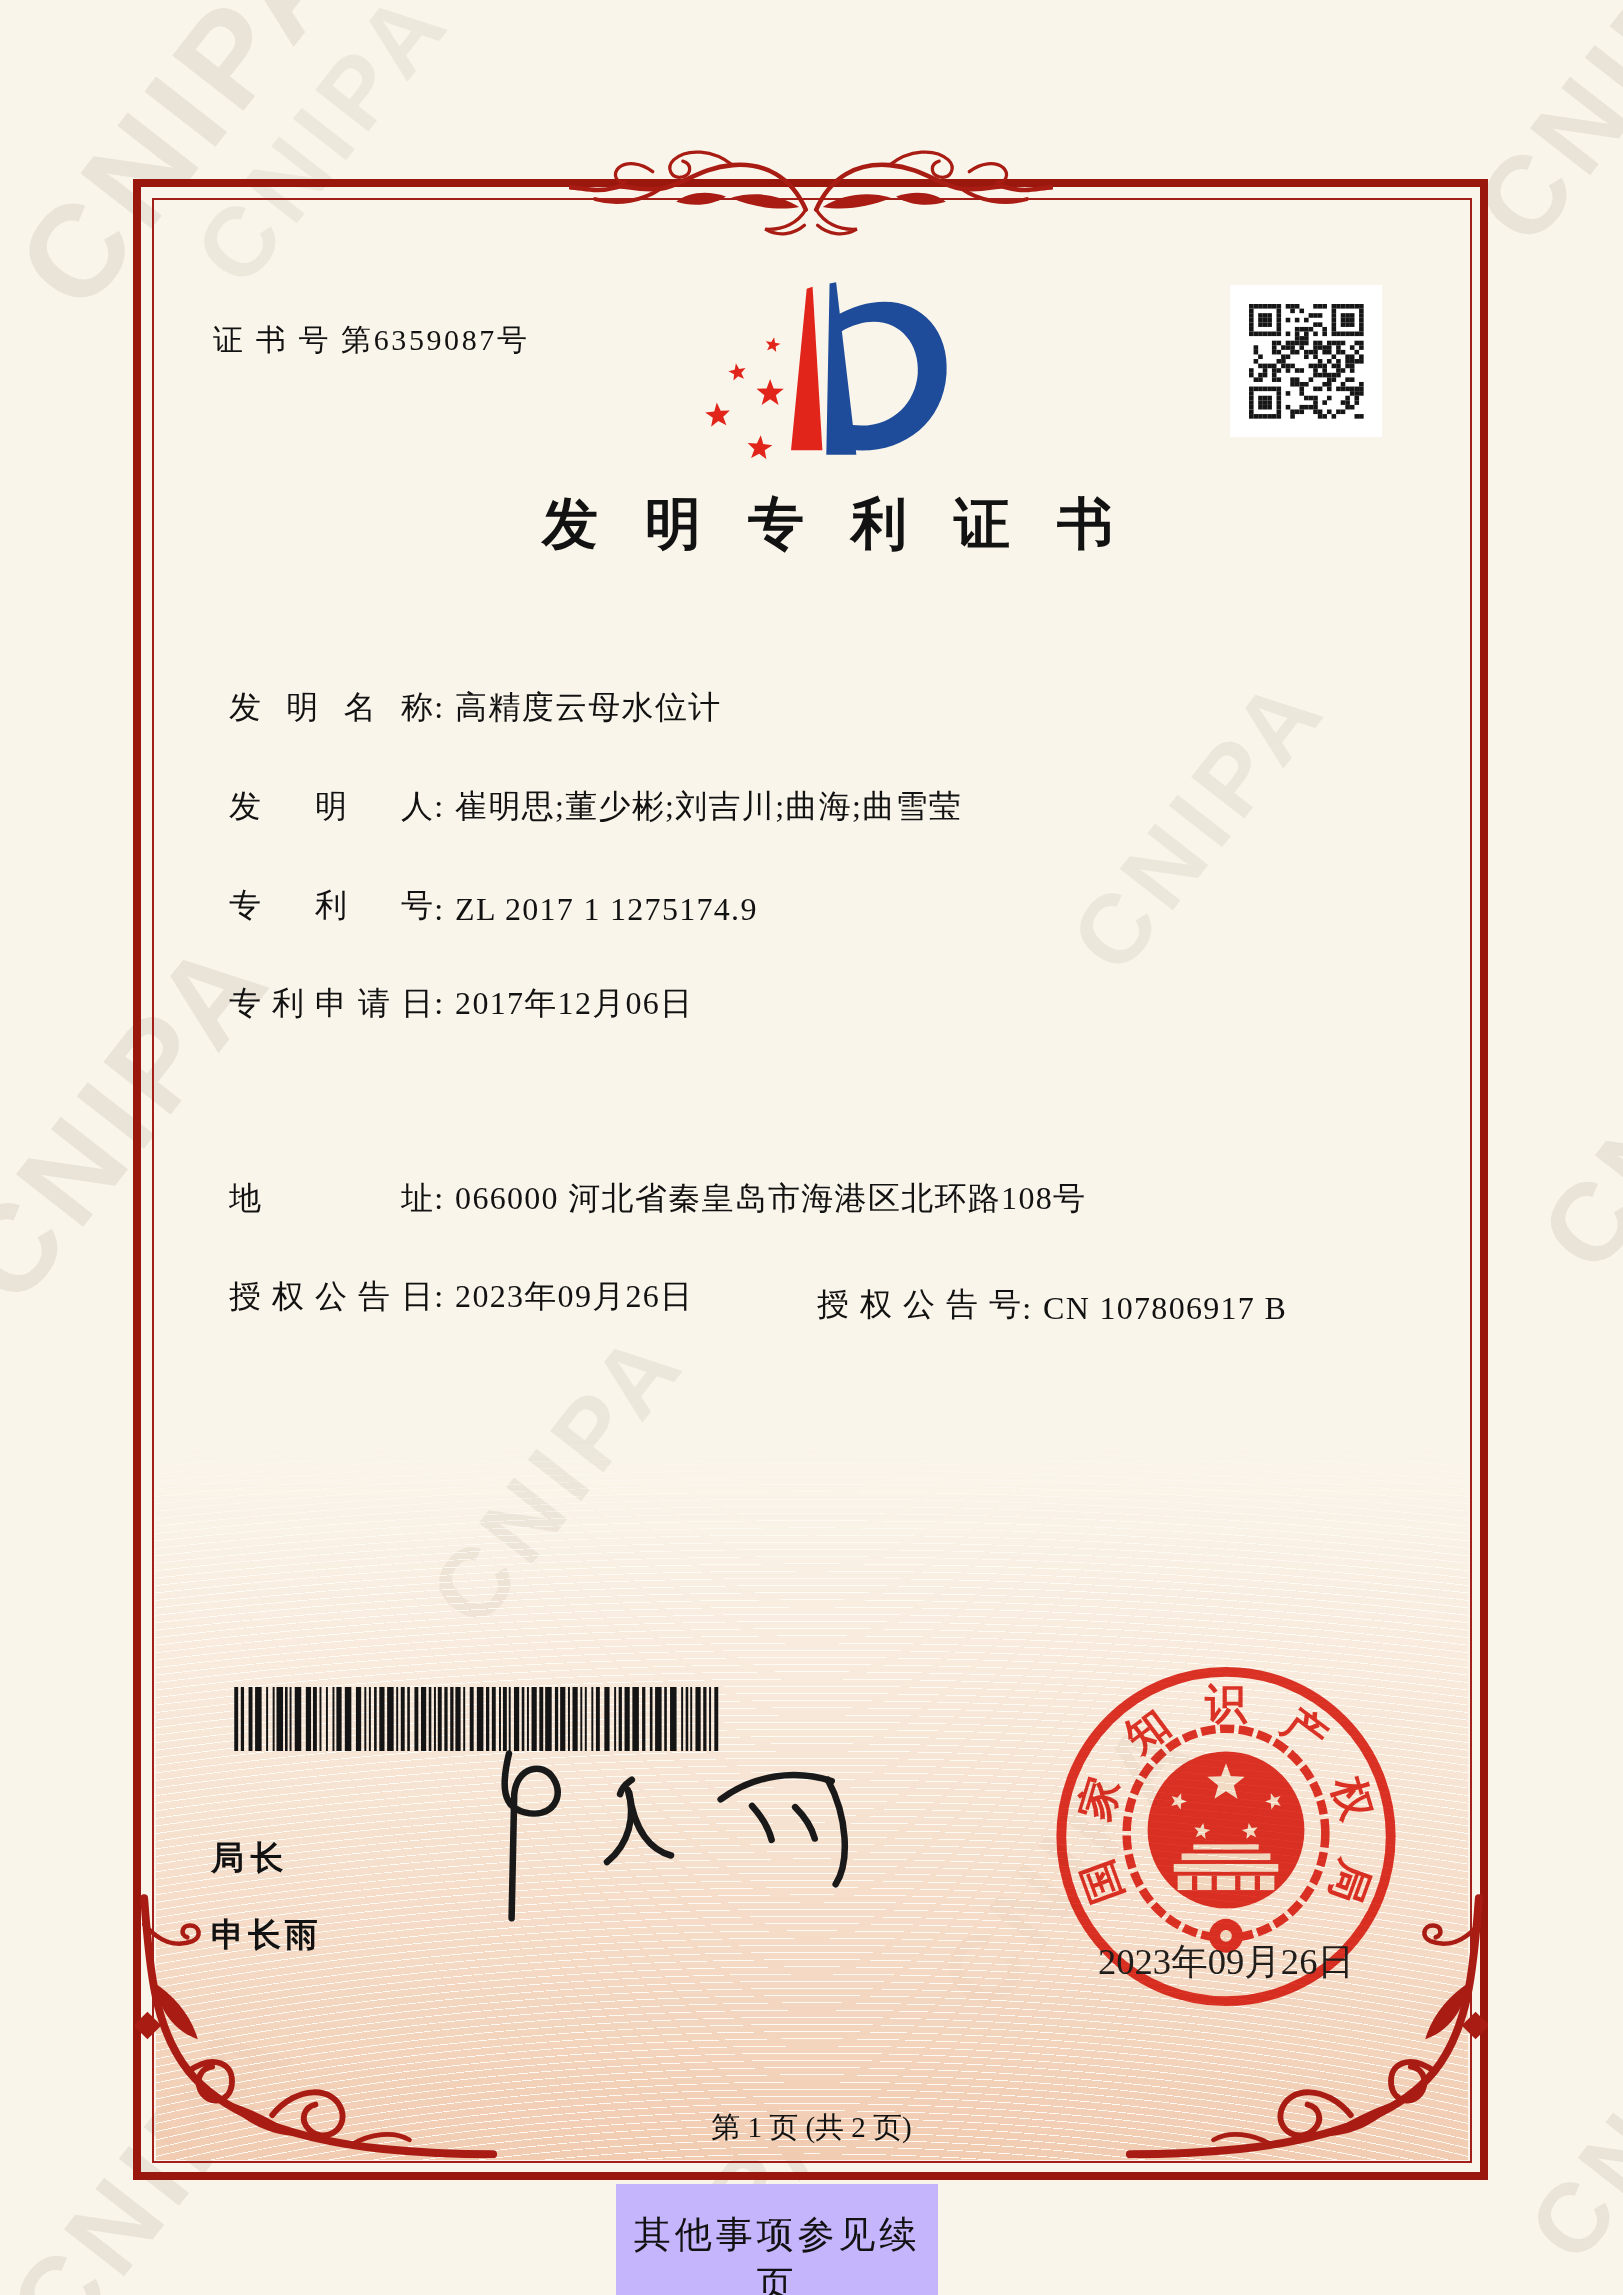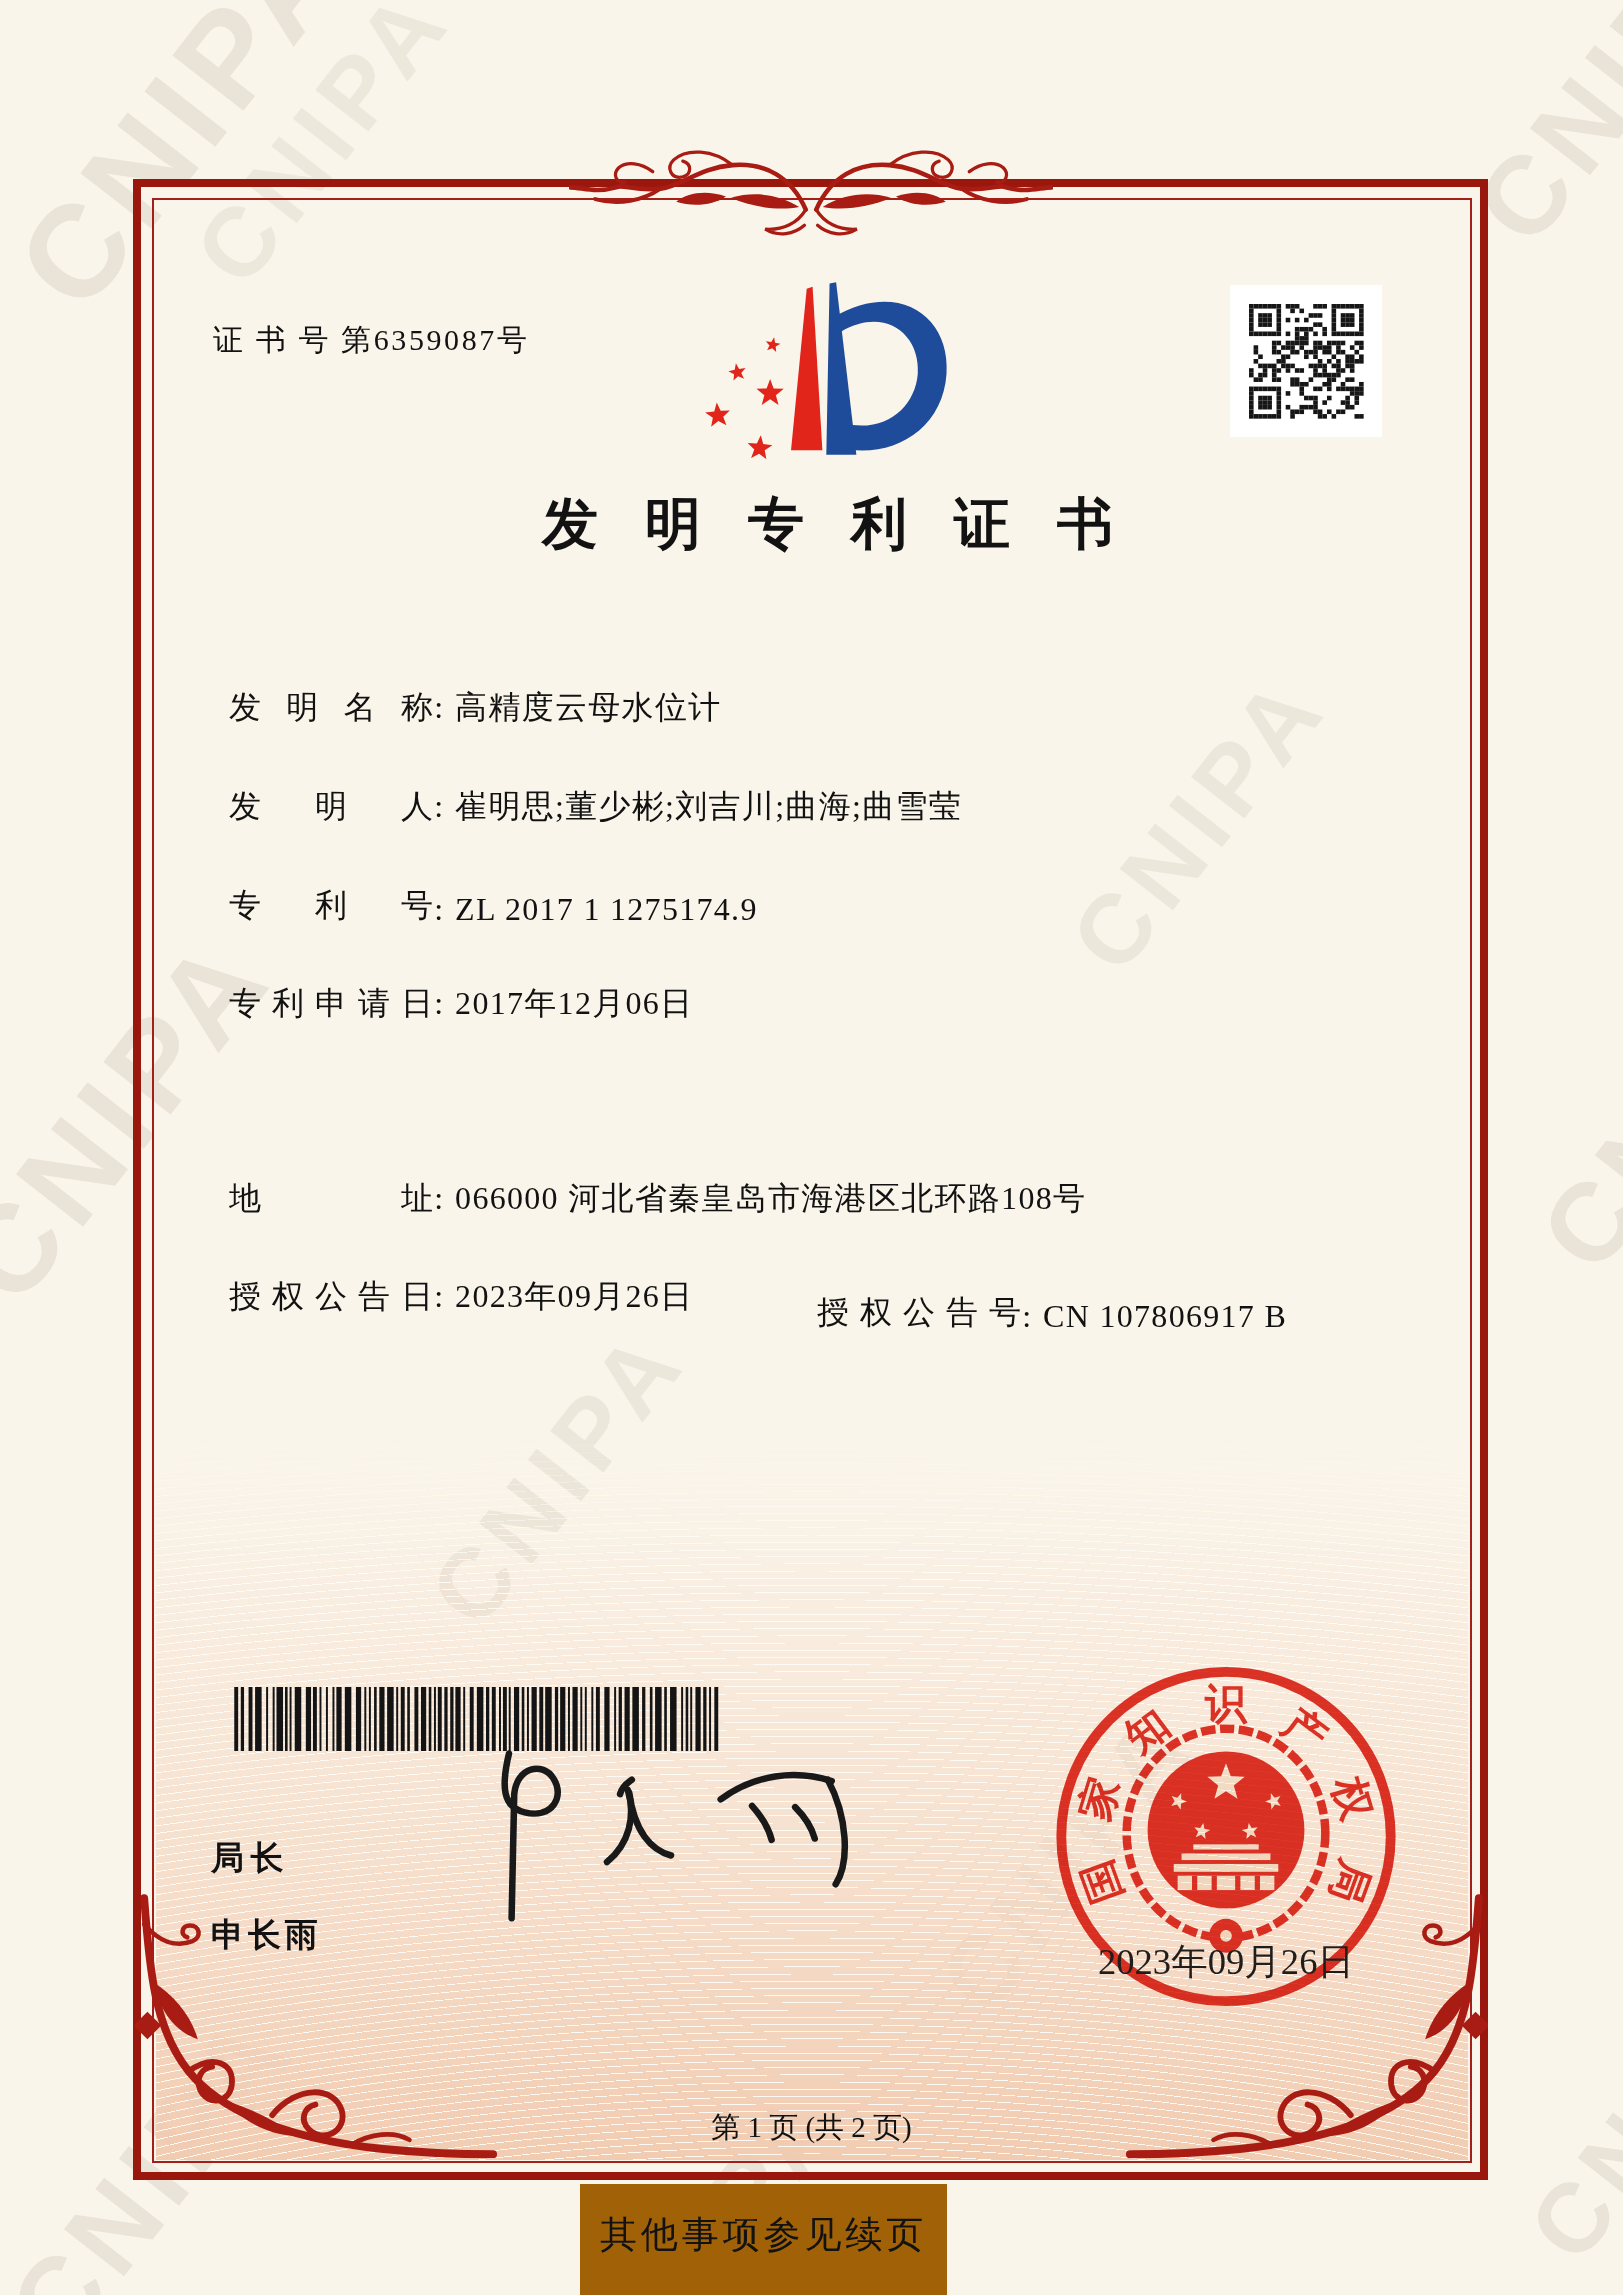--- a/index.html
+++ b/index.html
@@ -40,36 +40,36 @@
   .cert-no{position:absolute;left:213px;top:320px;font-size:30px;letter-spacing:2.6px;}
   .logo{position:absolute;left:694px;top:277px;}
   .qr{position:absolute;left:1230px;top:285px;width:152px;height:152px;background:#fff;}
   .doc-title{position:absolute;left:16px;top:487px;width:100%;text-align:center;
              font-size:56px;font-weight:700;letter-spacing:47px;text-indent:47px;}
   .frow{position:absolute;left:229px;width:1243px;font-size:32px;white-space:nowrap;}
   .flabel{display:inline-block;width:204px;text-align:justify;text-align-last:justify;
           vertical-align:bottom;}
   .fcolon{display:inline-block;margin:0 3.9px 0 1.3px;}
   .fvalue{letter-spacing:1.3px;}
-  .fpair2{position:absolute;left:588px;top:16px;}
+  .fpair2{position:absolute;left:588px;top:8px;}
   .fpair2 .flabel{width:204px;}
   .r1{top:686px}.r2{top:785px}.r3{top:884px}.r4{top:982px}
   .r5{top:1080px}.r6{top:1177px}.r7{top:1275px}
   .paras{position:absolute;left:229px;top:1339px;width:1167px;font-size:30px;line-height:54px;
          text-align:justify;}
   .paras p{margin:0 0 7.9px 0;text-indent:2em;}
   .barcode{position:absolute;left:234px;top:1687px;width:489px;height:64px;}
   .sig-title{position:absolute;left:211px;top:1836px;font-size:33px;font-weight:700;
              font-family:"Liberation Sans","DejaVu Sans",sans-serif;letter-spacing:6.5px;}
   .sig-name{position:absolute;left:211px;top:1913px;font-size:33px;font-weight:700;
             font-family:Liberation Mono, monospace;letter-spacing:3.9px;}
   .signature{position:absolute;left:425px;top:1734px;}
   .seal{position:absolute;left:1043px;top:1640px;mix-blend-mode:multiply;opacity:.95;}
   .page-num{position:absolute;left:0;top:2108px;width:100%;text-align:center;font-size:29px;}
-  .cont-box{position:absolute;left:580px;top:2184px;width:367px;height:111px;background:#a16207;
+  .cont-box{position:absolute;left:616px;top:2184px;width:322px;height:111px;background:#c4b5fd;
             text-align:center;}
   .cont-box span{display:inline-block;margin-top:26px;font-size:37px;letter-spacing:3.9px;}
 </style>
 </head>
 <body>
 
 <div class="page">
 
   <div class="wm wm1">CNIPA</div>
   <div class="wm wm2">CNIPA</div>

